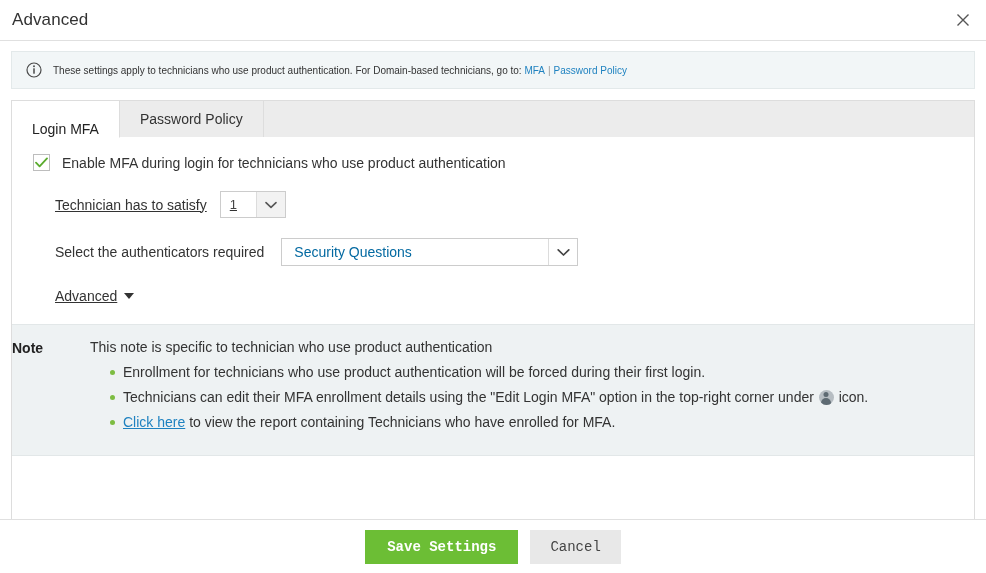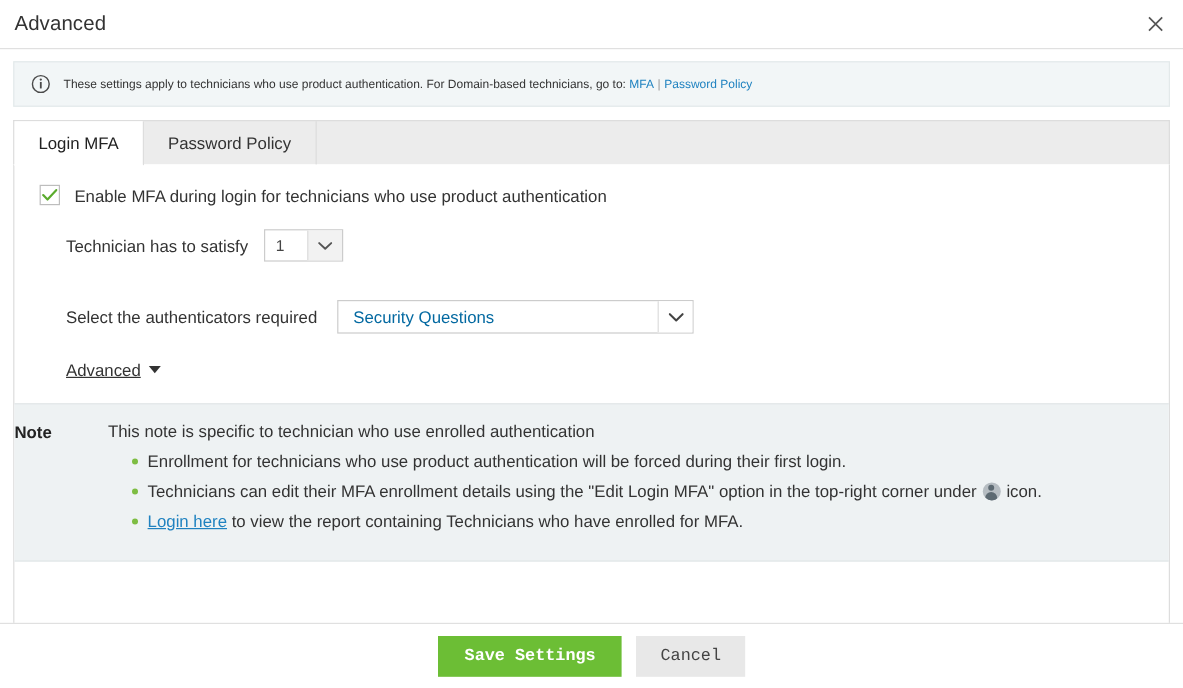--- a/index.html
+++ b/index.html
@@ -101,20 +101,21 @@
     cursor: pointer;
     border-right: 1px solid #dddddd;
     box-sizing: border-box;
     position: relative;
   }
   .tab.active {
     background: #ffffff;
     color: #222222;
     margin-bottom: -1px;
     border-bottom: 1px solid #ffffff;
+    align-items: flex-end;
   }
 
   
   .panel {
     margin: 0 11px;
     border: 1px solid #dddddd;
     border-top: none;
     background: #ffffff;
     box-sizing: border-box;
     height: 404px;
@@ -145,21 +146,22 @@
     align-items: center;
     justify-content: center;
     margin-right: 12px;
     cursor: pointer;
     flex: none;
   }
   .checkbox svg { display: block; }
 
   .row-factors {
     padding-left: 43px;
-    margin-bottom: 32px;
+    margin-bottom: 20px;
+    text-decoration: underline;
   }
   .row-auth {
     padding-left: 43px;
     margin-bottom: 22px;
   }
 
   .label-txt { white-space: nowrap; }
 
   .sel-small {
     margin: 0 13px 0 13px;
@@ -420,32 +422,32 @@
       <div class="advanced-row">
         <span class="advanced-link">Advanced</span>
         <span class="caret"></span>
       </div>
 
     </div>
 
     <div class="note">
       <div class="note-label">Note</div>
       <div class="note-body">
-        <div class="note-head">This note is specific to technician who use enrolled authentication</div>
+        <div class="note-head">This note is specific to technician who use product authentication</div>
         <ul class="note-list">
           <li>
             <span>Enrollment for technicians who use product authentication will be forced during their first login.</span>
           </li>
           <li>
             <span>Technicians can edit their MFA enrollment details using the "Edit Login MFA" option in the top-right corner under</span>
             <span class="avatar-inline"></span>
             <span>icon.</span>
           </li>
           <li>
-            <a class="inline-link">Login here</a>
+            <a class="inline-link">Click here</a>
             <span>to view the report containing Technicians who have enrolled for MFA.</span>
           </li>
         </ul>
       </div>
     </div>
 
   </div>
 
   <div class="footer">
     <button class="btn btn-save">Save Settings</button>

